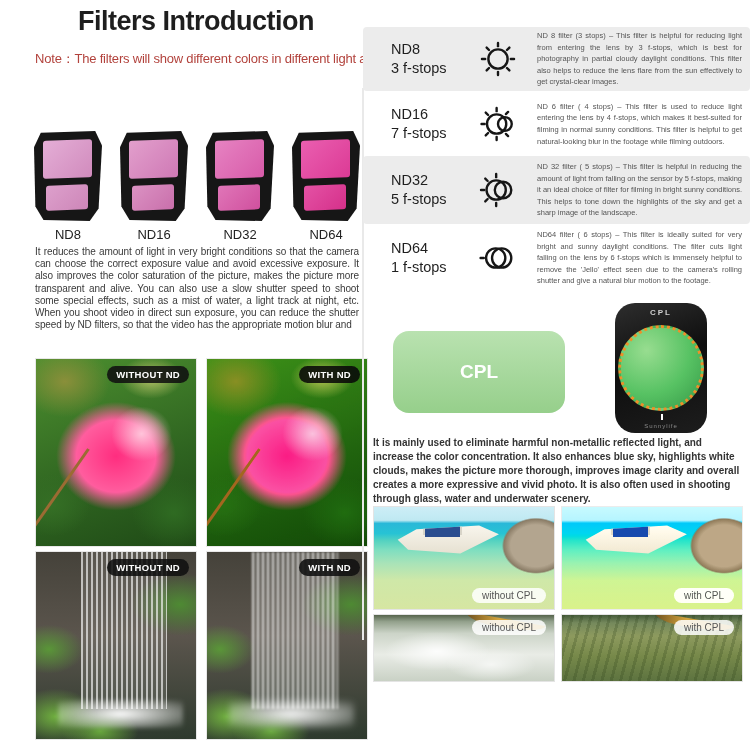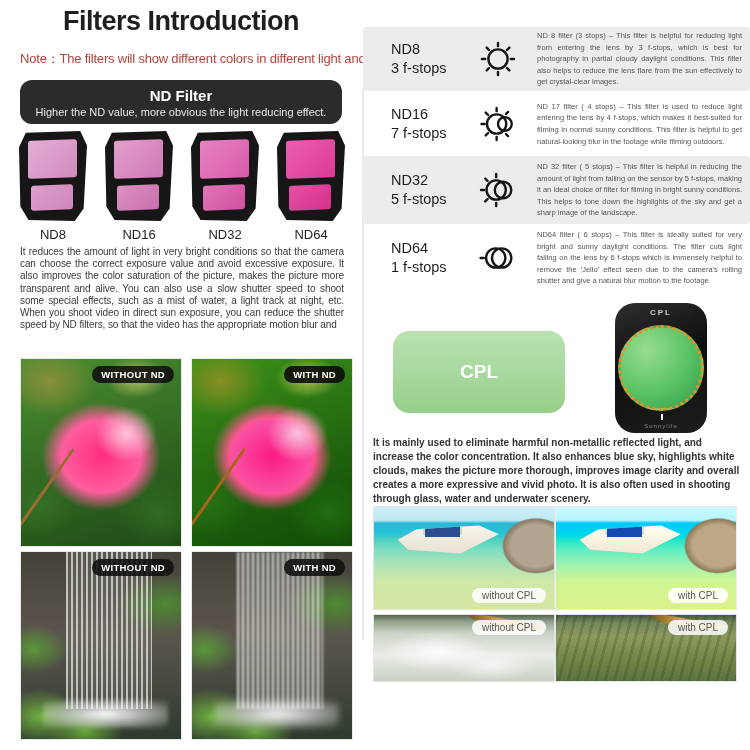--- a/index.html
+++ b/index.html
@@ -1,20 +1,20 @@
 <!DOCTYPE html>
 <html><head>
 <meta charset="utf-8">
 <style>
   html,body{margin:0;padding:0;background:#fff;}
   .page{position:relative;width:750px;height:750px;background:#ffffff;overflow:hidden;
         font-family:"Liberation Sans","DejaVu Sans",sans-serif;color:#222;}
 
   
-  .col-left{position:absolute;left:0;top:0;width:362px;height:750px;}
+  .col-left{position:absolute;left:15px;top:0;width:362px;height:750px;}
   .page-title{position:absolute;top:6px;left:0;width:100%;text-align:center;
               font-size:27px;font-weight:bold;letter-spacing:-0.5px;color:#1e1e1e;margin:0;}
   .note{position:absolute;top:50px;left:20px;width:330px;font-size:13px;letter-spacing:-0.2px;
         color:#b2423c;white-space:nowrap;}
   .nd-banner{position:absolute;top:80px;left:20px;width:322px;height:44px;background:#2b2b2b;
              border-radius:12px;color:#fff;display:flex;flex-direction:column;justify-content:center;
              align-items:center;gap:2px;}
   .nd-banner-title{font-size:15px;font-weight:bold;}
   .nd-banner-sub{font-size:11px;color:#e9e9e9;white-space:nowrap;}
 
@@ -97,21 +97,21 @@
                  font-size:8px;letter-spacing:2px;font-weight:bold;}
   .cpl-glass{position:absolute;left:50%;top:50%;transform:translate(-50%,-50%);width:80px;height:80px;
              border-radius:50%;background:radial-gradient(circle at 32% 28%,#98dd90,#57c263 55%,#3fa44f 88%);
              border:3px dotted #ef8f2a;}
   .cpl-tick{position:absolute;bottom:13px;left:50%;width:2px;height:6px;background:#fff;}
   .cpl-brand{position:absolute;bottom:4px;width:100%;text-align:center;color:#8a8a8a;font-size:6px;letter-spacing:1px;}
 
   .cpl-paragraph{position:absolute;left:10px;top:436px;width:368px;margin:0;font-size:10px;
                  line-height:1.4;color:#333;font-weight:bold;}
 
-  .cpl-compare{position:absolute;left:10px;display:flex;}
+  .cpl-compare{position:absolute;left:10px;display:flex;gap:6px;}
   .row-beach{top:506px;} .row-river{top:614px;}
   .photo-sm{position:relative;margin:0;width:180px;border:1px solid #e4e4e4;overflow:hidden;}
   .row-beach .photo-sm{height:102px;} .row-river .photo-sm{height:66px;}
   .row-beach .pill-light{bottom:6px;right:8px;} .row-river .pill-light{top:5px;right:8px;}
 
   
   .scene-beach{background:
       radial-gradient(46px 38px at 90% 38%,#b3a58f 0 55%,#8a7c66 70%,transparent 74%),
       linear-gradient(180deg,#cdeef7 0%,#bfe9f2 13%,#29b8d8 16%,#27c3d4 26%,#54d2c0 33%,#7edec0 42%,
                       #a8e3b8 55%,#cfe8a8 72%,#d6e6a2 100%);}
@@ -137,24 +137,20 @@
 </head>
 <body>
 
 <div class="page">
 
   <div class="col-left">
 
     <h1 class="page-title">Filters Introduction</h1>
     <div class="note">Note：The filters will show different colors in different light and angles</div>
 
-    <div class="nd-banner">
-      <div class="nd-banner-title">ND Filter</div>
-      <div class="nd-banner-sub">Higher the ND value, more obvious the light reducing effect.</div>
-    </div>
 
     <div class="filters-row">
       <div class="filter-item">
         <div class="filter-shape f0">
           <div class="glass glass-top"></div>
           <div class="glass glass-bot"></div>
         </div>
         <div class="filter-label">ND8</div>
       </div>
       <div class="filter-item">
@@ -243,21 +239,21 @@
             <circle cx="31.5" cy="24" r="7.5"></circle>
           <line x1="22.5" y1="6.5" x2="22.5" y2="10"></line>
             <line x1="22.5" y1="38" x2="22.5" y2="41.5"></line>
           <line x1="6" y1="24" x2="9.5" y2="24"></line>
           <line x1="10.6" y1="11.6" x2="13.2" y2="14.2"></line>
             <line x1="32.6" y1="34.8" x2="35" y2="37.2"></line>
           <line x1="10.6" y1="36.4" x2="13.2" y2="33.8"></line>
             <line x1="32.6" y1="13.2" x2="35" y2="10.8"></line>
         </svg>
       </div>
-      <div class="spec-desc">ND 17 filter ( 4 stops) – This filter is used to reduce light entering the lens by 4 f-stops, which makes it best-suited for filming in normal sunny conditions. This filter is helpful to get natural-looking blur in the footage while filming outdoors.</div>
+      <div class="spec-desc">ND 6 filter ( 4 stops) – This filter is used to reduce light entering the lens by 4 f-stops, which makes it best-suited for filming in normal sunny conditions. This filter is helpful to get natural-looking blur in the footage while filming outdoors.</div>
     </div>
 
     <div class="spec-row spec-3 gray">
       <div class="spec-label">
         <div>ND32</div>
         <div>5 f-stops</div>
       </div>
       <div class="spec-icon">
         <svg viewBox="0 0 48 48" fill="none" stroke="#161616" stroke-width="2.6" stroke-linecap="round">
           <circle cx="22" cy="24" r="10.5"></circle>

